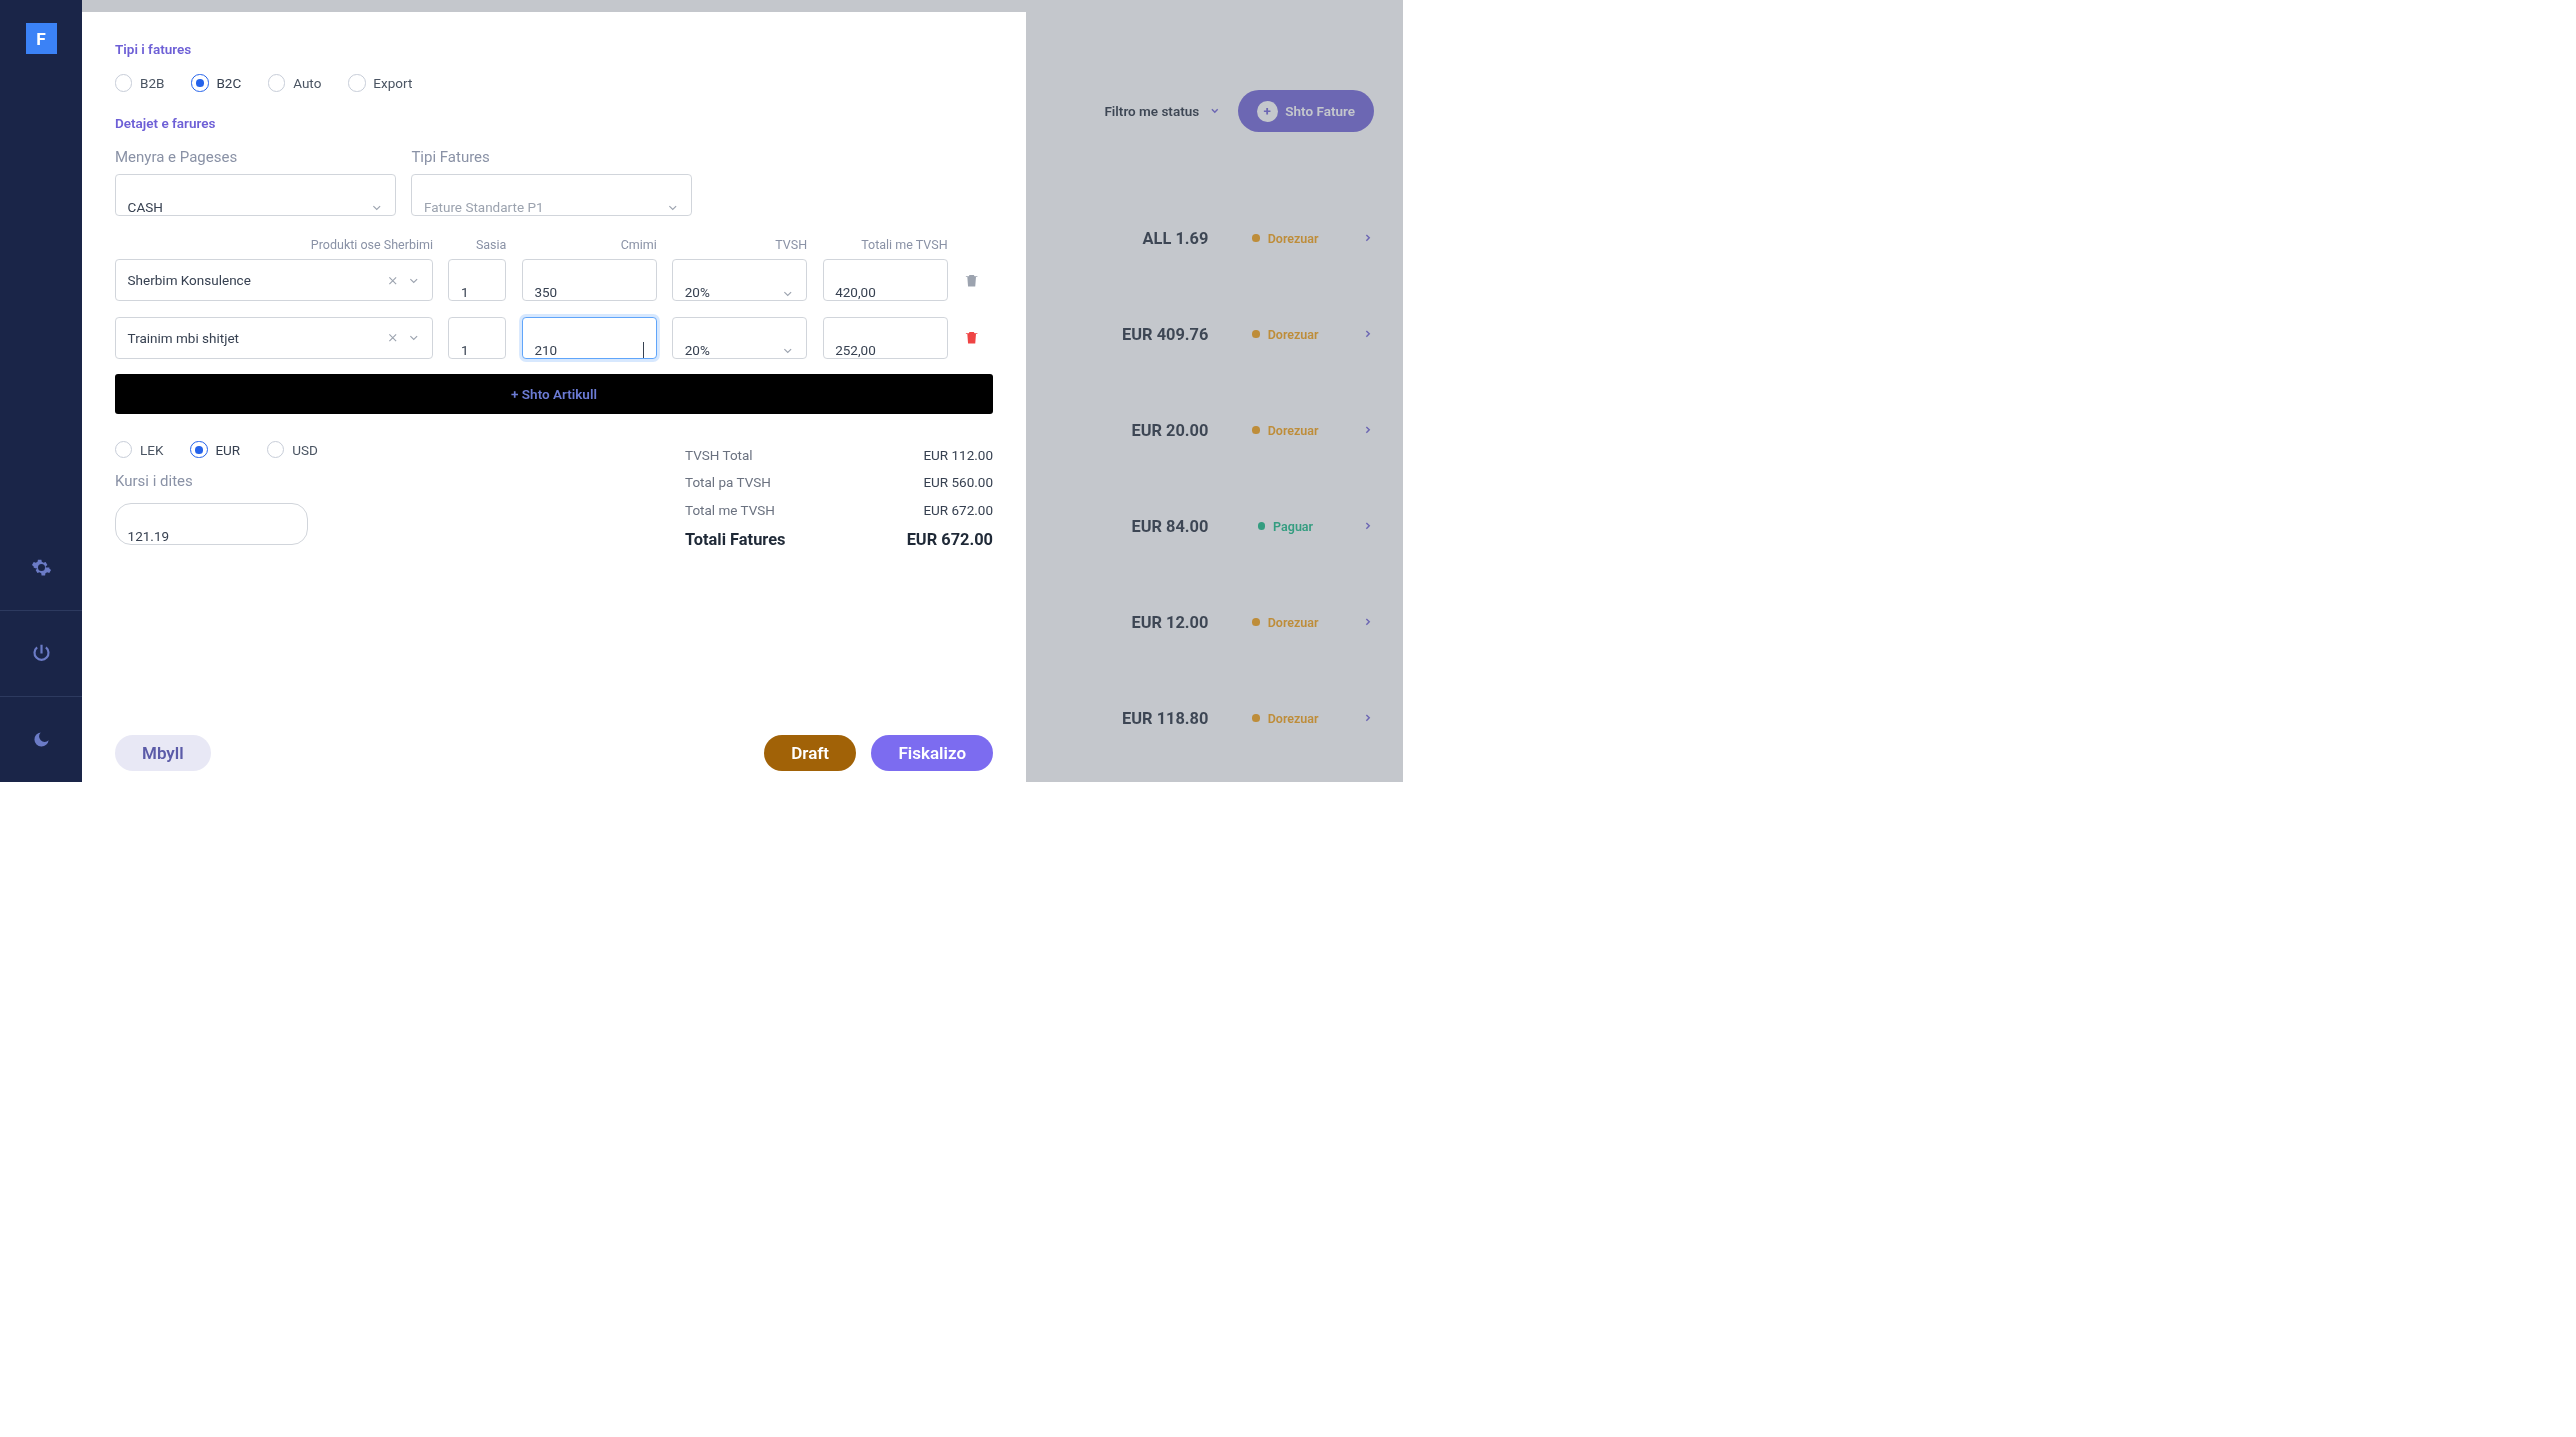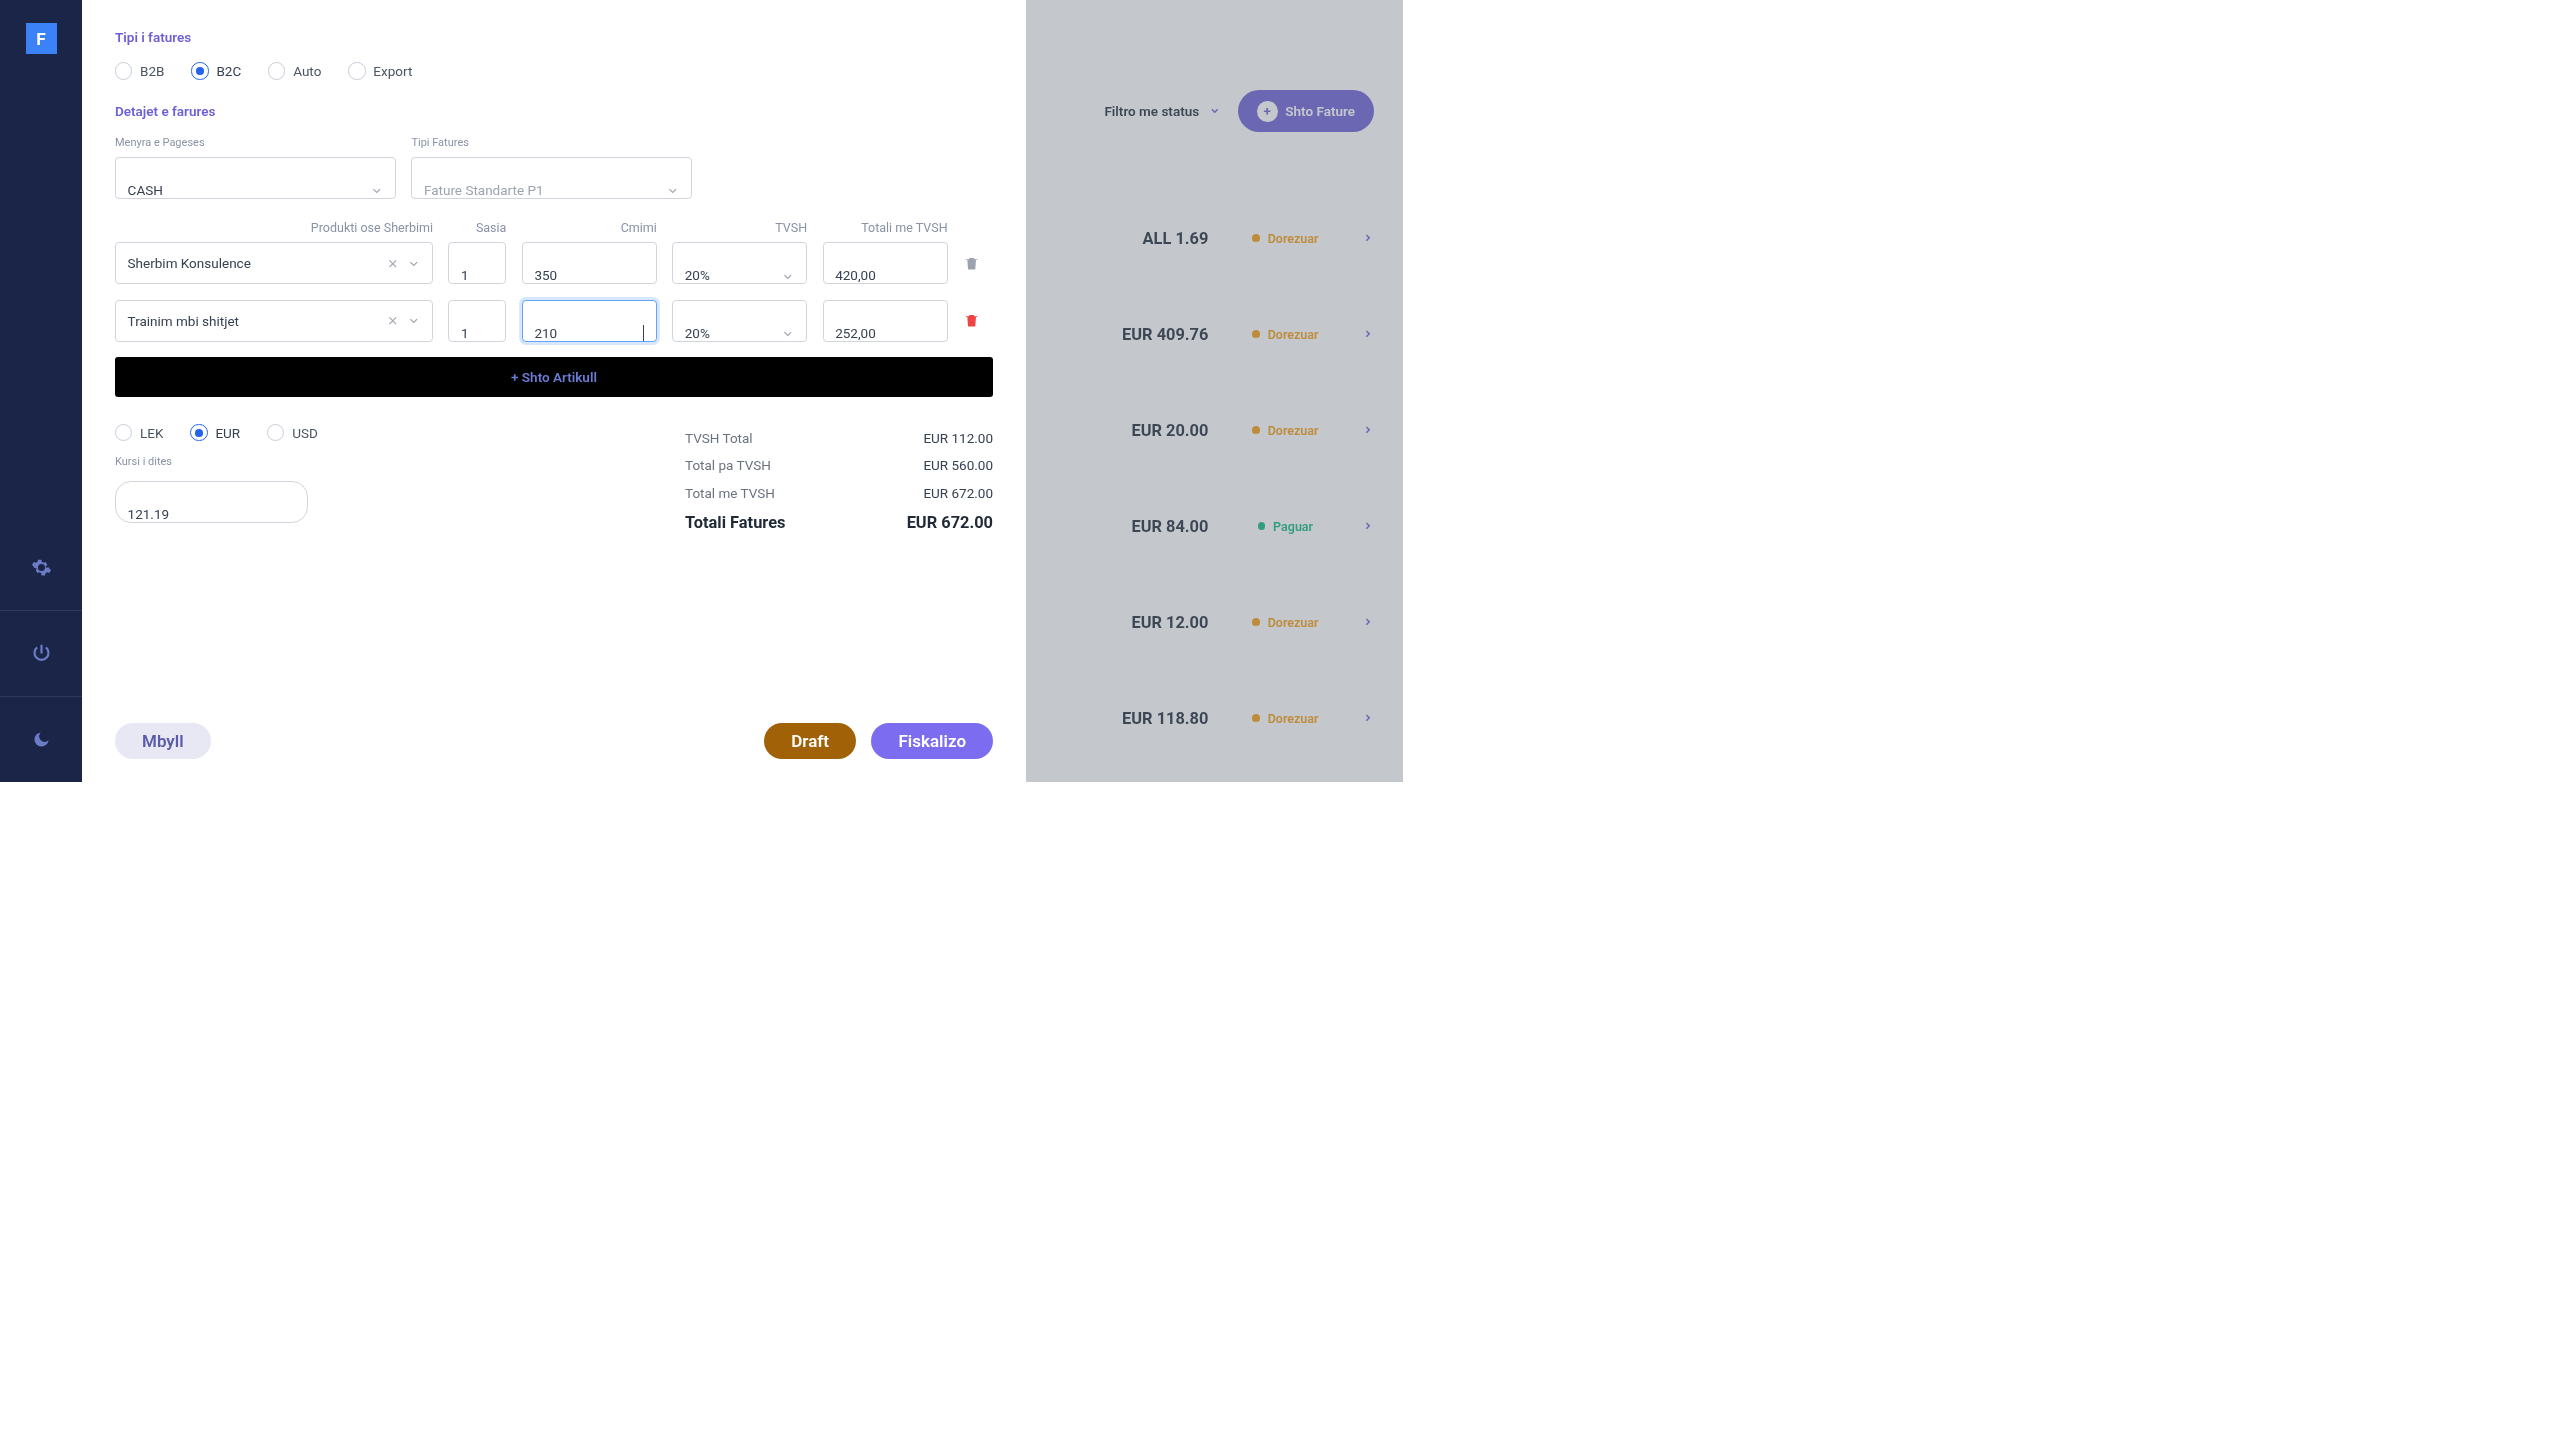--- a/index.html
+++ b/index.html
@@ -6,33 +6,33 @@
 body { background:#fff; width:1403px; height:782px; overflow:hidden; position:relative; }
 
 
 .sidebar { position:absolute; left:0; top:0; width:82px; height:100%; background:#1a2548; display:flex; flex-direction:column; align-items:center; padding-top:23px; }
 .logo { width:31px; height:31px; background:#3b82f6; color:#fff; display:flex; align-items:center; justify-content:center; font-weight:700; font-size:17.3px; }
 .sidebar-bottom { margin-top:auto; display:flex; flex-direction:column; width:100%; }
 .sidebar-icon { width:100%; height:85px; display:flex; align-items:center; justify-content:center; color:#6b7bc6; cursor:pointer; }
 .sidebar-divider { border-top:1px solid #2d3a5f; }
 
 
-.modal { position:absolute; left:82px; top:0; width:944px; height:100%; background:#fff; padding:29px 33px; z-index:10; }
+.modal { position:absolute; left:82px; top:12px; width:944px; height:100%; background:#fff; padding:29px 33px; z-index:10; }
 .section-title { color:#6d5fd6; font-size:13.5px; font-weight:600; margin-bottom:17.3px; }
 .radio-row { display:flex; gap:27px; margin-bottom:23px; }
 .radio { display:flex; align-items:center; gap:7.7px; cursor:pointer; }
 .radio-circle { width:17.3px; height:17.3px; border:1.9px solid #c7cdd8; border-radius:50%; display:flex; align-items:center; justify-content:center; }
 .radio.selected .radio-circle { border-color:#2563eb; }
 .radio.selected .radio-dot { width:7.7px; height:7.7px; background:#2563eb; border-radius:50%; }
 .radio-label { font-size:13.5px; color:#4b5563; }
 .radio.selected .radio-label { color:#374151; }
 
 .field-row { display:flex; gap:15.4px; margin-bottom:21px; }
 .field { display:flex; flex-direction:column; gap:7.7px; }
-.field-label { font-size:11px; color:#8a92a6; }
+.field-label { font-size:15px; color:#8a92a6; }
 .select, .input { height:42px; border:1px solid #d1d5db; border-radius:3.9px; padding:0 11.6px; font-size:13.5px; color:#374151; display:flex; align-items:flex-end; justify-content:space-between; background:#fff; }
 .select.placeholder { color:#9ca3af; }
 .input { padding:0 11.6px; }
 .input.focused { border:1.9px solid #60a5fa; box-shadow:0 0 0 2.9px rgba(96,165,250,0.25); }
 .chev { color:#9ca3af; }
 
 .line-rows { margin-bottom:15.4px; }
 .line-header { display:flex; gap:15.4px; margin-bottom:7.7px;text-align:right; }
 .line-header span { font-size:12.5px; color:#8a92a6; }
 .line-row { display:flex; gap:15.4px; align-items:center; margin-bottom:15.4px; }

